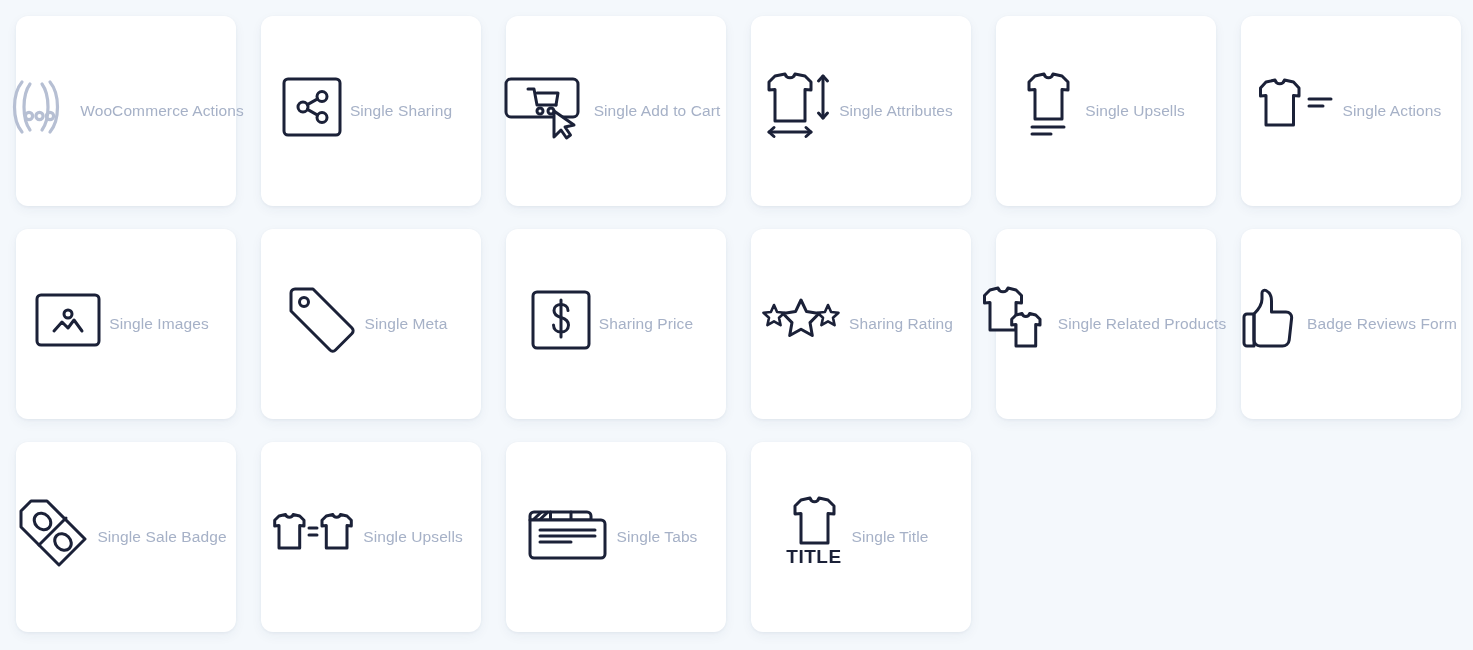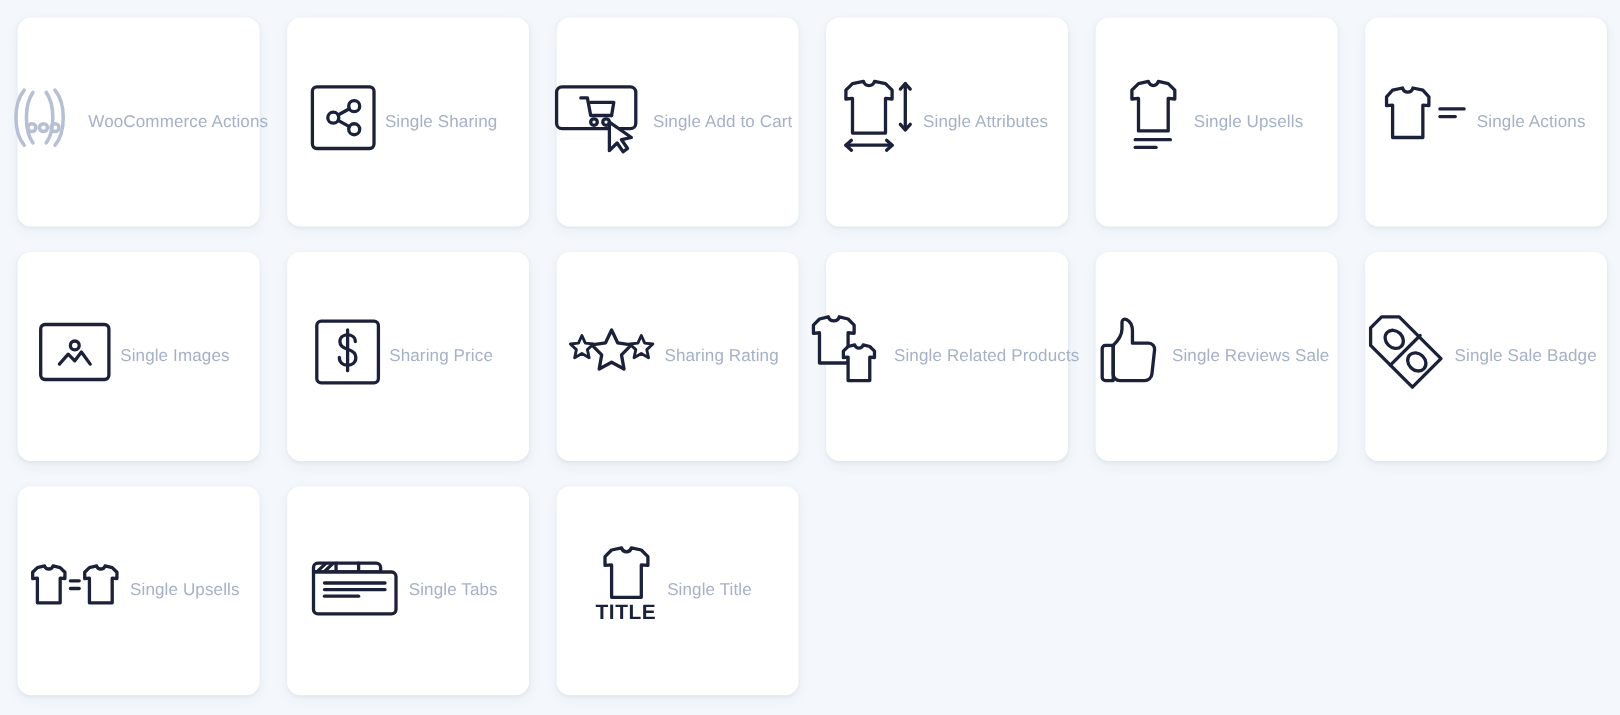--- a/index.html
+++ b/index.html
@@ -145,20 +145,29 @@
     <div class="widget-icon">
       <svg width="66" height="54" viewBox="0 0 66 54" fill="none" stroke="#1b2138" stroke-width="3" stroke-linecap="round" stroke-linejoin="round">
         <rect x="2" y="2" width="62" height="50" rx="4"></rect>
         <circle cx="33" cy="21" r="4"></circle>
         <polyline points="19,38 27,29 33,35 39,27 47,38"></polyline>
       </svg>
     </div>
     <div class="widget-label">Single Images</div>
   </div>
 
+  <div class="widget-card">
+    <div class="widget-icon">
+      <svg width="70" height="70" viewBox="0 0 70 70" fill="none" stroke="#1b2138" stroke-width="3" stroke-linecap="round" stroke-linejoin="round">
+        <path d="M4 26 L4 8 C4 5.8 5.8 4 8 4 L26 4 L65 43 C66.5 44.5 66.5 47 65 48.5 L48.5 65 C47 66.5 44.5 66.5 43 65 Z"></path>
+        <circle cx="17" cy="17" r="4.5"></circle>
+      </svg>
+    </div>
+    <div class="widget-label">Single Meta</div>
+  </div>
 
   <div class="widget-card">
     <div class="widget-icon">
       <svg width="60" height="60" viewBox="0 0 60 60" fill="none" stroke="#1b2138" stroke-width="3" stroke-linecap="round" stroke-linejoin="round">
         <rect x="2" y="2" width="56" height="56" rx="4"></rect>
         <path d="M37 20.5 C37 16.5, 33.5 14.5, 30 14.5 C26.5 14.5, 23 16.5, 23 20.5 C23 24.5, 26.5 26.5, 30 27.5 C34 28.7, 37.5 30.5, 37.5 35 C37.5 39.5, 34 42, 30 42 C26 42, 22.5 39.5, 22.5 35"></path>
         <line x1="30" y1="10" x2="30" y2="47"></line>
       </svg>
     </div>
     <div class="widget-label">Sharing Price</div>
@@ -185,21 +194,21 @@
     <div class="widget-label">Single Related Products</div>
   </div>
 
   <div class="widget-card">
     <div class="widget-icon">
       <svg width="62" height="64" viewBox="0 0 62 64" fill="none" stroke="#1b2138" stroke-width="3" stroke-linecap="round" stroke-linejoin="round">
         <path d="M17 26 L17 58 L10 58 C8.3 58 7 56.7 7 55 L7 29 C7 27.3 8.3 26 10 26 Z"></path>
         <path d="M17 26 C22 21, 25 17, 25 11 L25 5 C25 3, 27 1.5, 29 2.5 C32.5 4.2, 34.5 8, 34.5 13 L34.5 24 L49 24 C52.5 24 55 26.8, 54.6 30.2 L52.2 52 C51.8 55.6 48.8 58 45.5 58 L23 58 C19.7 58 17 55.4 17 52 Z"></path>
       </svg>
     </div>
-    <div class="widget-label">Single Reviews Sale</div>
+    <div class="widget-label">Badge Reviews Form</div>
   </div>
 
   <div class="widget-card">
     <div class="widget-icon">
       <svg width="72" height="72" viewBox="0 0 72 72" fill="none" stroke="#1b2138" stroke-width="3" stroke-linecap="round" stroke-linejoin="round">
         <path d="M4 30 L4 14 L14 4 L30 4 L68 42 L42 68 Z"></path>
         <line x1="22" y1="48" x2="49" y2="21"></line>
         <ellipse cx="25.5" cy="24.5" rx="7.5" ry="9" transform="rotate(-45 25.5 24.5)"></ellipse>
         <ellipse cx="46" cy="45" rx="7.5" ry="9" transform="rotate(-45 46 45)"></ellipse>
       </svg>

